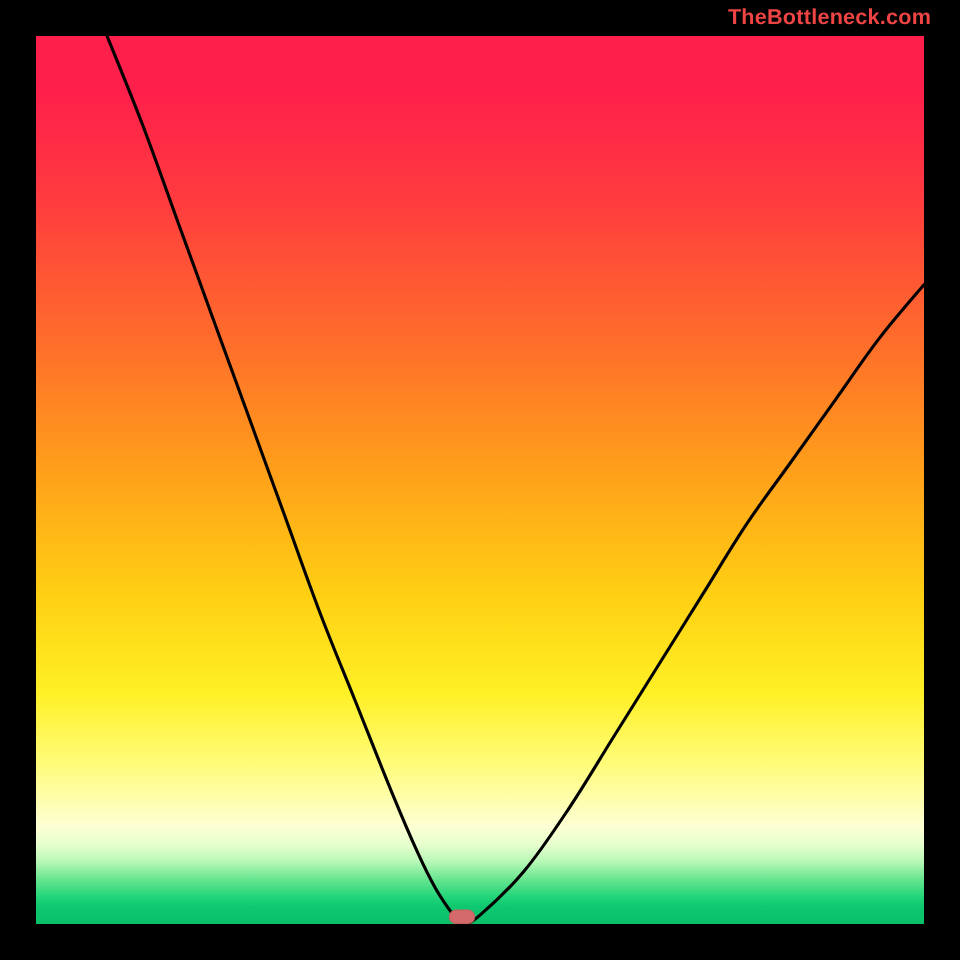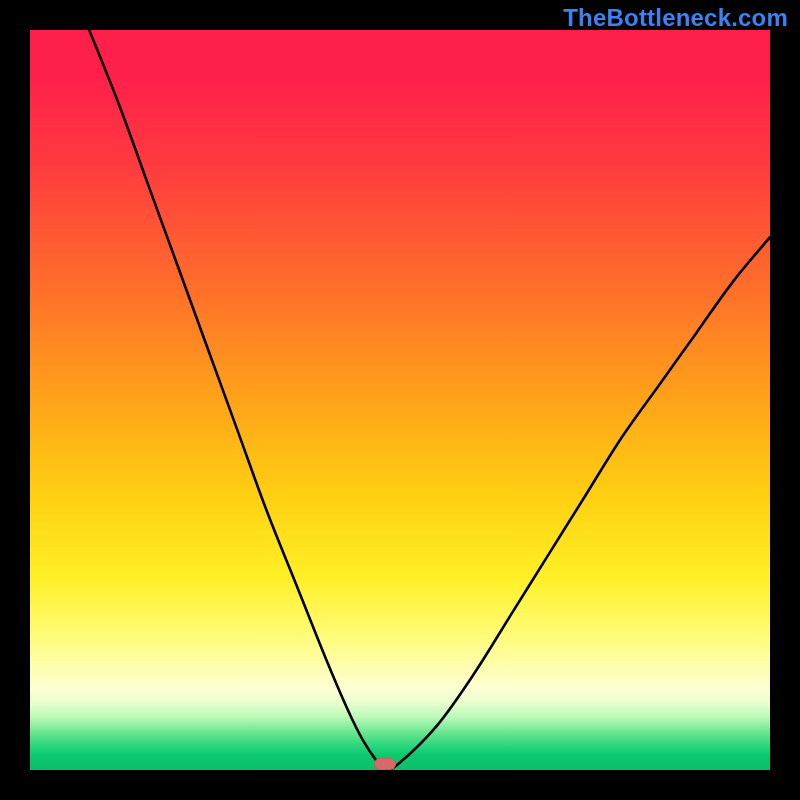--- a/index.html
+++ b/index.html
@@ -13,23 +13,23 @@
   }
   .frame {
     position: relative;
     width: 800px;
     height: 800px;
     background: #000;
   }
   .watermark {
     position: absolute;
     top: 4px;
-    right: 12px;
-    color: #3b82f6;
-    font-size: 24px;
+    right: 24px;
+    color: #ef4444;
+    font-size: 18px;
     font-weight: 600;
     letter-spacing: 0.2px;
     z-index: 5;
     user-select: none;
   }
   .plot-area {
     position: absolute;
     left: 30px;
     top: 30px;
     width: 740px;

